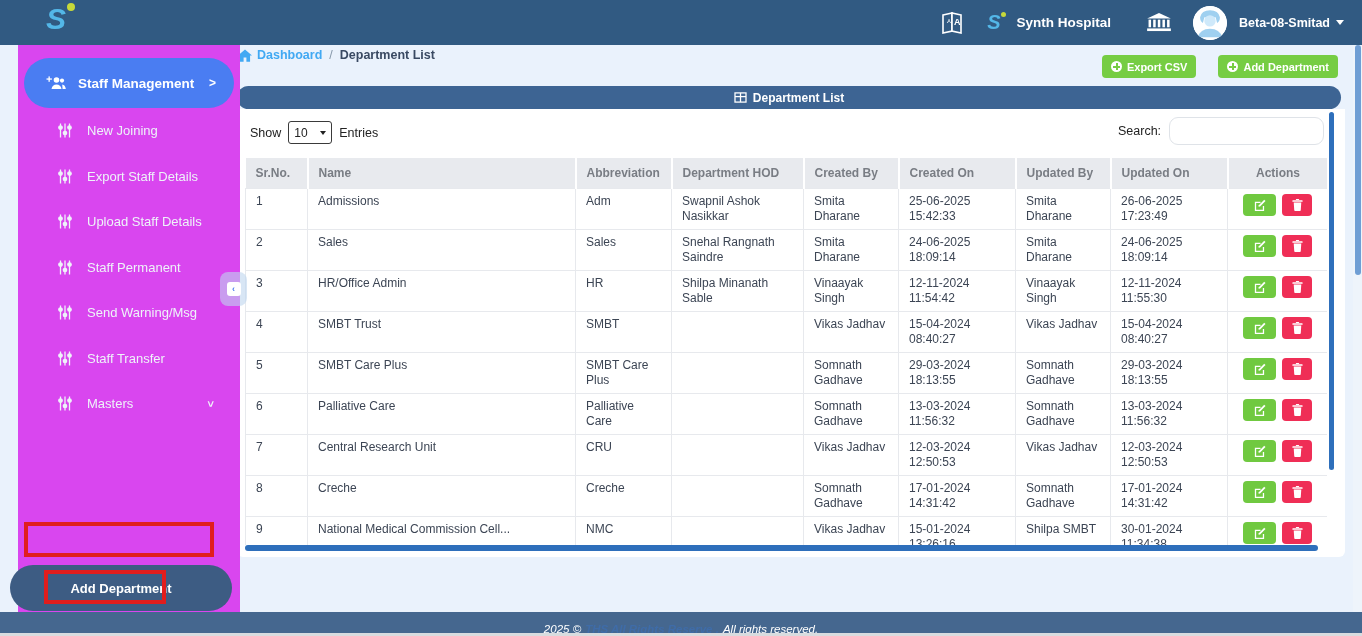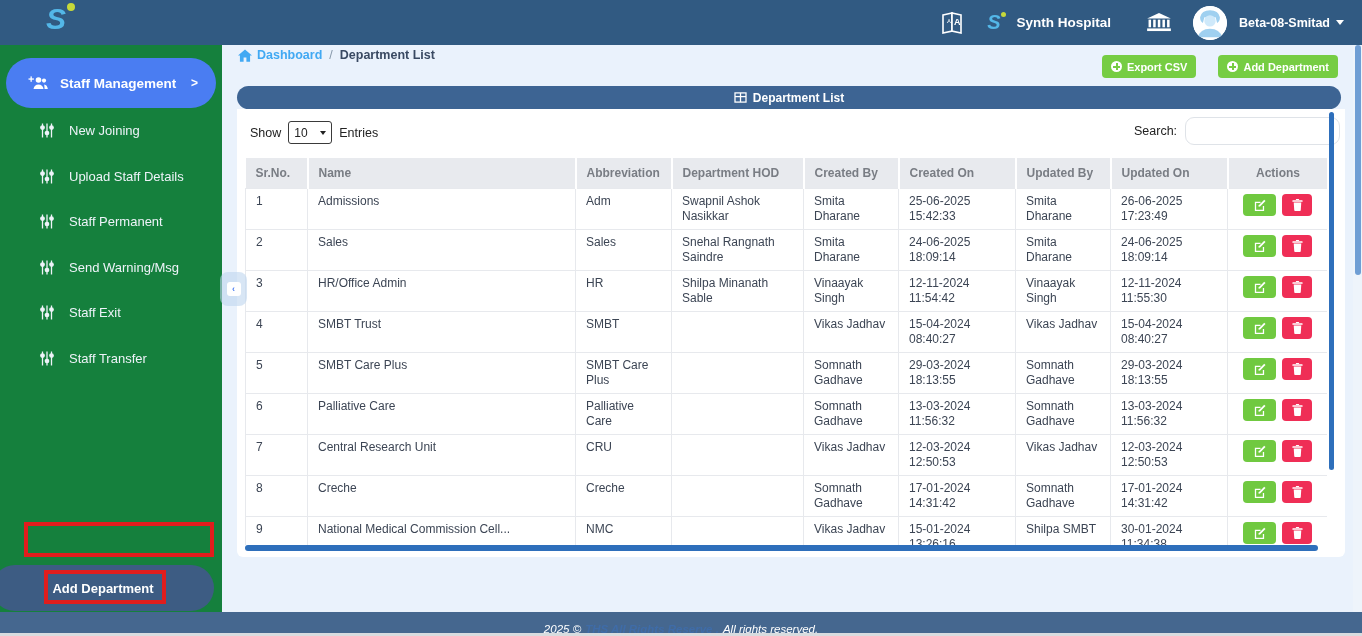--- a/index.html
+++ b/index.html
@@ -13,21 +13,21 @@
   .topbar-right { position:absolute; right:18px; top:0; height:45px; display:flex; align-items:center; gap:22px; color:#fff; }
   .tb-icon { display:flex; align-items:center; }
   .mini-brand { font-size:20px; font-weight:bold; font-style:italic; color:#53b7e8; margin-right:-12px; }
   .mini-brand .brand-dot { width:5px; height:5px; vertical-align:12px; }
   .hospital-name { font-size:13.5px; font-weight:bold; color:#fff; margin-right:14px; }
   .avatar { width:34px; height:34px; border-radius:50%; background:#fff; overflow:hidden; display:flex; align-items:center; justify-content:center; }
   .user-menu { display:flex; align-items:center; gap:6px; font-size:12.5px; font-weight:bold; cursor:pointer; margin-left:-10px; }
   .caret-down { width:0; height:0; border-left:4px solid transparent; border-right:4px solid transparent; border-top:5px solid #fff; display:inline-block; }
 
   
-  .sidebar { position:absolute; left:0; top:45px; width:222px; height:591px; background:#15803d; z-index:20; }
+  .sidebar { position:absolute; left:18px; top:45px; width:222px; height:591px; background:#d946ef; z-index:20; }
   .active-pill { position:absolute; left:6px; top:13px; width:210px; height:50px; background:#4a7df2; border-radius:25px; display:flex; align-items:center; padding:0 18px 0 22px; gap:12px; color:#fff; cursor:pointer; }
   .active-pill .lbl { font-size:13.5px; font-weight:bold; flex:1; }
   .chev { font-size:12px; font-weight:bold; color:#fff; }
   .nav-list { position:absolute; left:0; top:63px; width:222px; }
   .nav-item { height:45.5px; display:flex; align-items:center; padding-left:40px; gap:15px; color:#eef3f9; font-size:13px; cursor:pointer; }
   .nav-item .nav-label { flex:1; }
   .nav-item .chev-down { display:inline-block; transform:rotate(90deg); margin-right:26px; font-size:11px; font-weight:bold; }
   .submenu-pill { position:absolute; left:-8px; top:520px; width:222px; height:46px; background:#3d5c83; border-radius:23px; display:flex; align-items:center; justify-content:center; color:#fff; font-size:13px; font-weight:bold; cursor:pointer; }
 
   
@@ -54,21 +54,21 @@
 
   .panel-bar { position:absolute; left:237px; top:86px; width:1104px; height:23px; background:#3d6493; border-radius:12px; display:flex; align-items:center; justify-content:center; gap:6px; color:#fff; font-size:12px; font-weight:bold; z-index:10; }
   .card { position:absolute; left:237px; top:109px; width:1108px; height:448px; background:#fff; border-radius:0 0 6px 6px; z-index:5; }
 
   .show-entries { position:absolute; left:250px; top:121px; display:flex; align-items:center; gap:7px; font-size:12.5px; color:#222; z-index:10; }
   .page-size { width:44px; height:23px; border:1.5px solid #3a3a3a; border-radius:3px; display:flex; align-items:center; padding:0 5px; font-size:12px; cursor:pointer; background:#fff; }
   .page-size .val { flex:1; }
   .ps-caret { width:0; height:0; border-left:3.5px solid transparent; border-right:3.5px solid transparent; border-top:4.5px solid #222; }
 
   .search-wrap { position:absolute; left:1118px; top:117px; display:flex; align-items:center; gap:8px; z-index:10; }
-  .search-label { font-size:12.5px; color:#222;margin-left:16px; }
+  .search-label { font-size:12.5px; color:#222; }
   .search-input { width:155px; height:28px; border:1px solid #dfe3e8; border-radius:9px; outline:none; padding:0 8px; font-size:12px; font-family:"Liberation Sans",sans-serif; }
 
   .table-clip { position:absolute; left:245px; top:158px; width:1082px; height:387px; overflow:hidden; z-index:10; }
   table.dept { border-collapse:collapse; table-layout:fixed; width:1082px; }
   table.dept th { background:#e8eaee; color:#797d84; font-size:12px; font-weight:bold; text-align:left; padding:8px 10px; border-right:2px solid #fff; height:30px; }
   table.dept th:last-child { text-align:center; border-right:none; }
   table.dept td { font-size:12px; color:#3c4554; padding:5px 10px; border:1px solid #e7e9ed; vertical-align:top; height:37.7px; line-height:15px; background:#fff; word-wrap:break-word; }
   table.dept td.actions-cell { padding-top:5px; }
   .act-wrap { display:flex; gap:6px; justify-content:center; align-items:center; }
   .btn-edit { width:33px; height:22px; background:#70c940; border:none; border-radius:4px; display:flex; align-items:center; justify-content:center; cursor:pointer; }
@@ -162,20 +162,33 @@
         <svg width="14" height="15" viewBox="0 0 14 15">
     <g stroke="#eef3f9" stroke-width="1.3" fill="#eef3f9">
       <line x1="2.5" y1="0.5" x2="2.5" y2="14.5"></line>
             <circle cx="2.5" cy="4.5" r="1.7"></circle>
       <line x1="7" y1="0.5" x2="7" y2="14.5"></line>
             <circle cx="7" cy="10" r="1.7"></circle>
       <line x1="11.5" y1="0.5" x2="11.5" y2="14.5"></line>
             <circle cx="11.5" cy="4.5" r="1.7"></circle>
     </g>
   </svg>
+        <span class="nav-label">Export Staff Details</span>
+      </div>
+      <div class="nav-item">
+        <svg width="14" height="15" viewBox="0 0 14 15">
+    <g stroke="#eef3f9" stroke-width="1.3" fill="#eef3f9">
+      <line x1="2.5" y1="0.5" x2="2.5" y2="14.5"></line>
+            <circle cx="2.5" cy="4.5" r="1.7"></circle>
+      <line x1="7" y1="0.5" x2="7" y2="14.5"></line>
+            <circle cx="7" cy="10" r="1.7"></circle>
+      <line x1="11.5" y1="0.5" x2="11.5" y2="14.5"></line>
+            <circle cx="11.5" cy="4.5" r="1.7"></circle>
+    </g>
+  </svg>
         <span class="nav-label">Upload Staff Details</span>
       </div>
       <div class="nav-item">
         <svg width="14" height="15" viewBox="0 0 14 15">
     <g stroke="#eef3f9" stroke-width="1.3" fill="#eef3f9">
       <line x1="2.5" y1="0.5" x2="2.5" y2="14.5"></line>
             <circle cx="2.5" cy="4.5" r="1.7"></circle>
       <line x1="7" y1="0.5" x2="7" y2="14.5"></line>
             <circle cx="7" cy="10" r="1.7"></circle>
       <line x1="11.5" y1="0.5" x2="11.5" y2="14.5"></line>
@@ -201,34 +214,35 @@
         <svg width="14" height="15" viewBox="0 0 14 15">
     <g stroke="#eef3f9" stroke-width="1.3" fill="#eef3f9">
       <line x1="2.5" y1="0.5" x2="2.5" y2="14.5"></line>
             <circle cx="2.5" cy="4.5" r="1.7"></circle>
       <line x1="7" y1="0.5" x2="7" y2="14.5"></line>
             <circle cx="7" cy="10" r="1.7"></circle>
       <line x1="11.5" y1="0.5" x2="11.5" y2="14.5"></line>
             <circle cx="11.5" cy="4.5" r="1.7"></circle>
     </g>
   </svg>
-        <span class="nav-label">Staff Exit</span>
-      </div>
-      <div class="nav-item">
-        <svg width="14" height="15" viewBox="0 0 14 15">
-    <g stroke="#eef3f9" stroke-width="1.3" fill="#eef3f9">
-      <line x1="2.5" y1="0.5" x2="2.5" y2="14.5"></line>
-            <circle cx="2.5" cy="4.5" r="1.7"></circle>
-      <line x1="7" y1="0.5" x2="7" y2="14.5"></line>
-            <circle cx="7" cy="10" r="1.7"></circle>
-      <line x1="11.5" y1="0.5" x2="11.5" y2="14.5"></line>
-            <circle cx="11.5" cy="4.5" r="1.7"></circle>
-    </g>
-  </svg>
         <span class="nav-label">Staff Transfer</span>
+      </div>
+      <div class="nav-item">
+        <svg width="14" height="15" viewBox="0 0 14 15">
+    <g stroke="#eef3f9" stroke-width="1.3" fill="#eef3f9">
+      <line x1="2.5" y1="0.5" x2="2.5" y2="14.5"></line>
+            <circle cx="2.5" cy="4.5" r="1.7"></circle>
+      <line x1="7" y1="0.5" x2="7" y2="14.5"></line>
+            <circle cx="7" cy="10" r="1.7"></circle>
+      <line x1="11.5" y1="0.5" x2="11.5" y2="14.5"></line>
+            <circle cx="11.5" cy="4.5" r="1.7"></circle>
+    </g>
+  </svg>
+        <span class="nav-label">Masters</span>
+        <span class="chev-down">&gt;</span>
       </div>
     </div>
   <div class="submenu-pill">
     <span>Add Department</span>
   </div>
 </div>
 
 <div class="anno anno-masters"></div>
 <div class="anno anno-adddept"></div>
 

